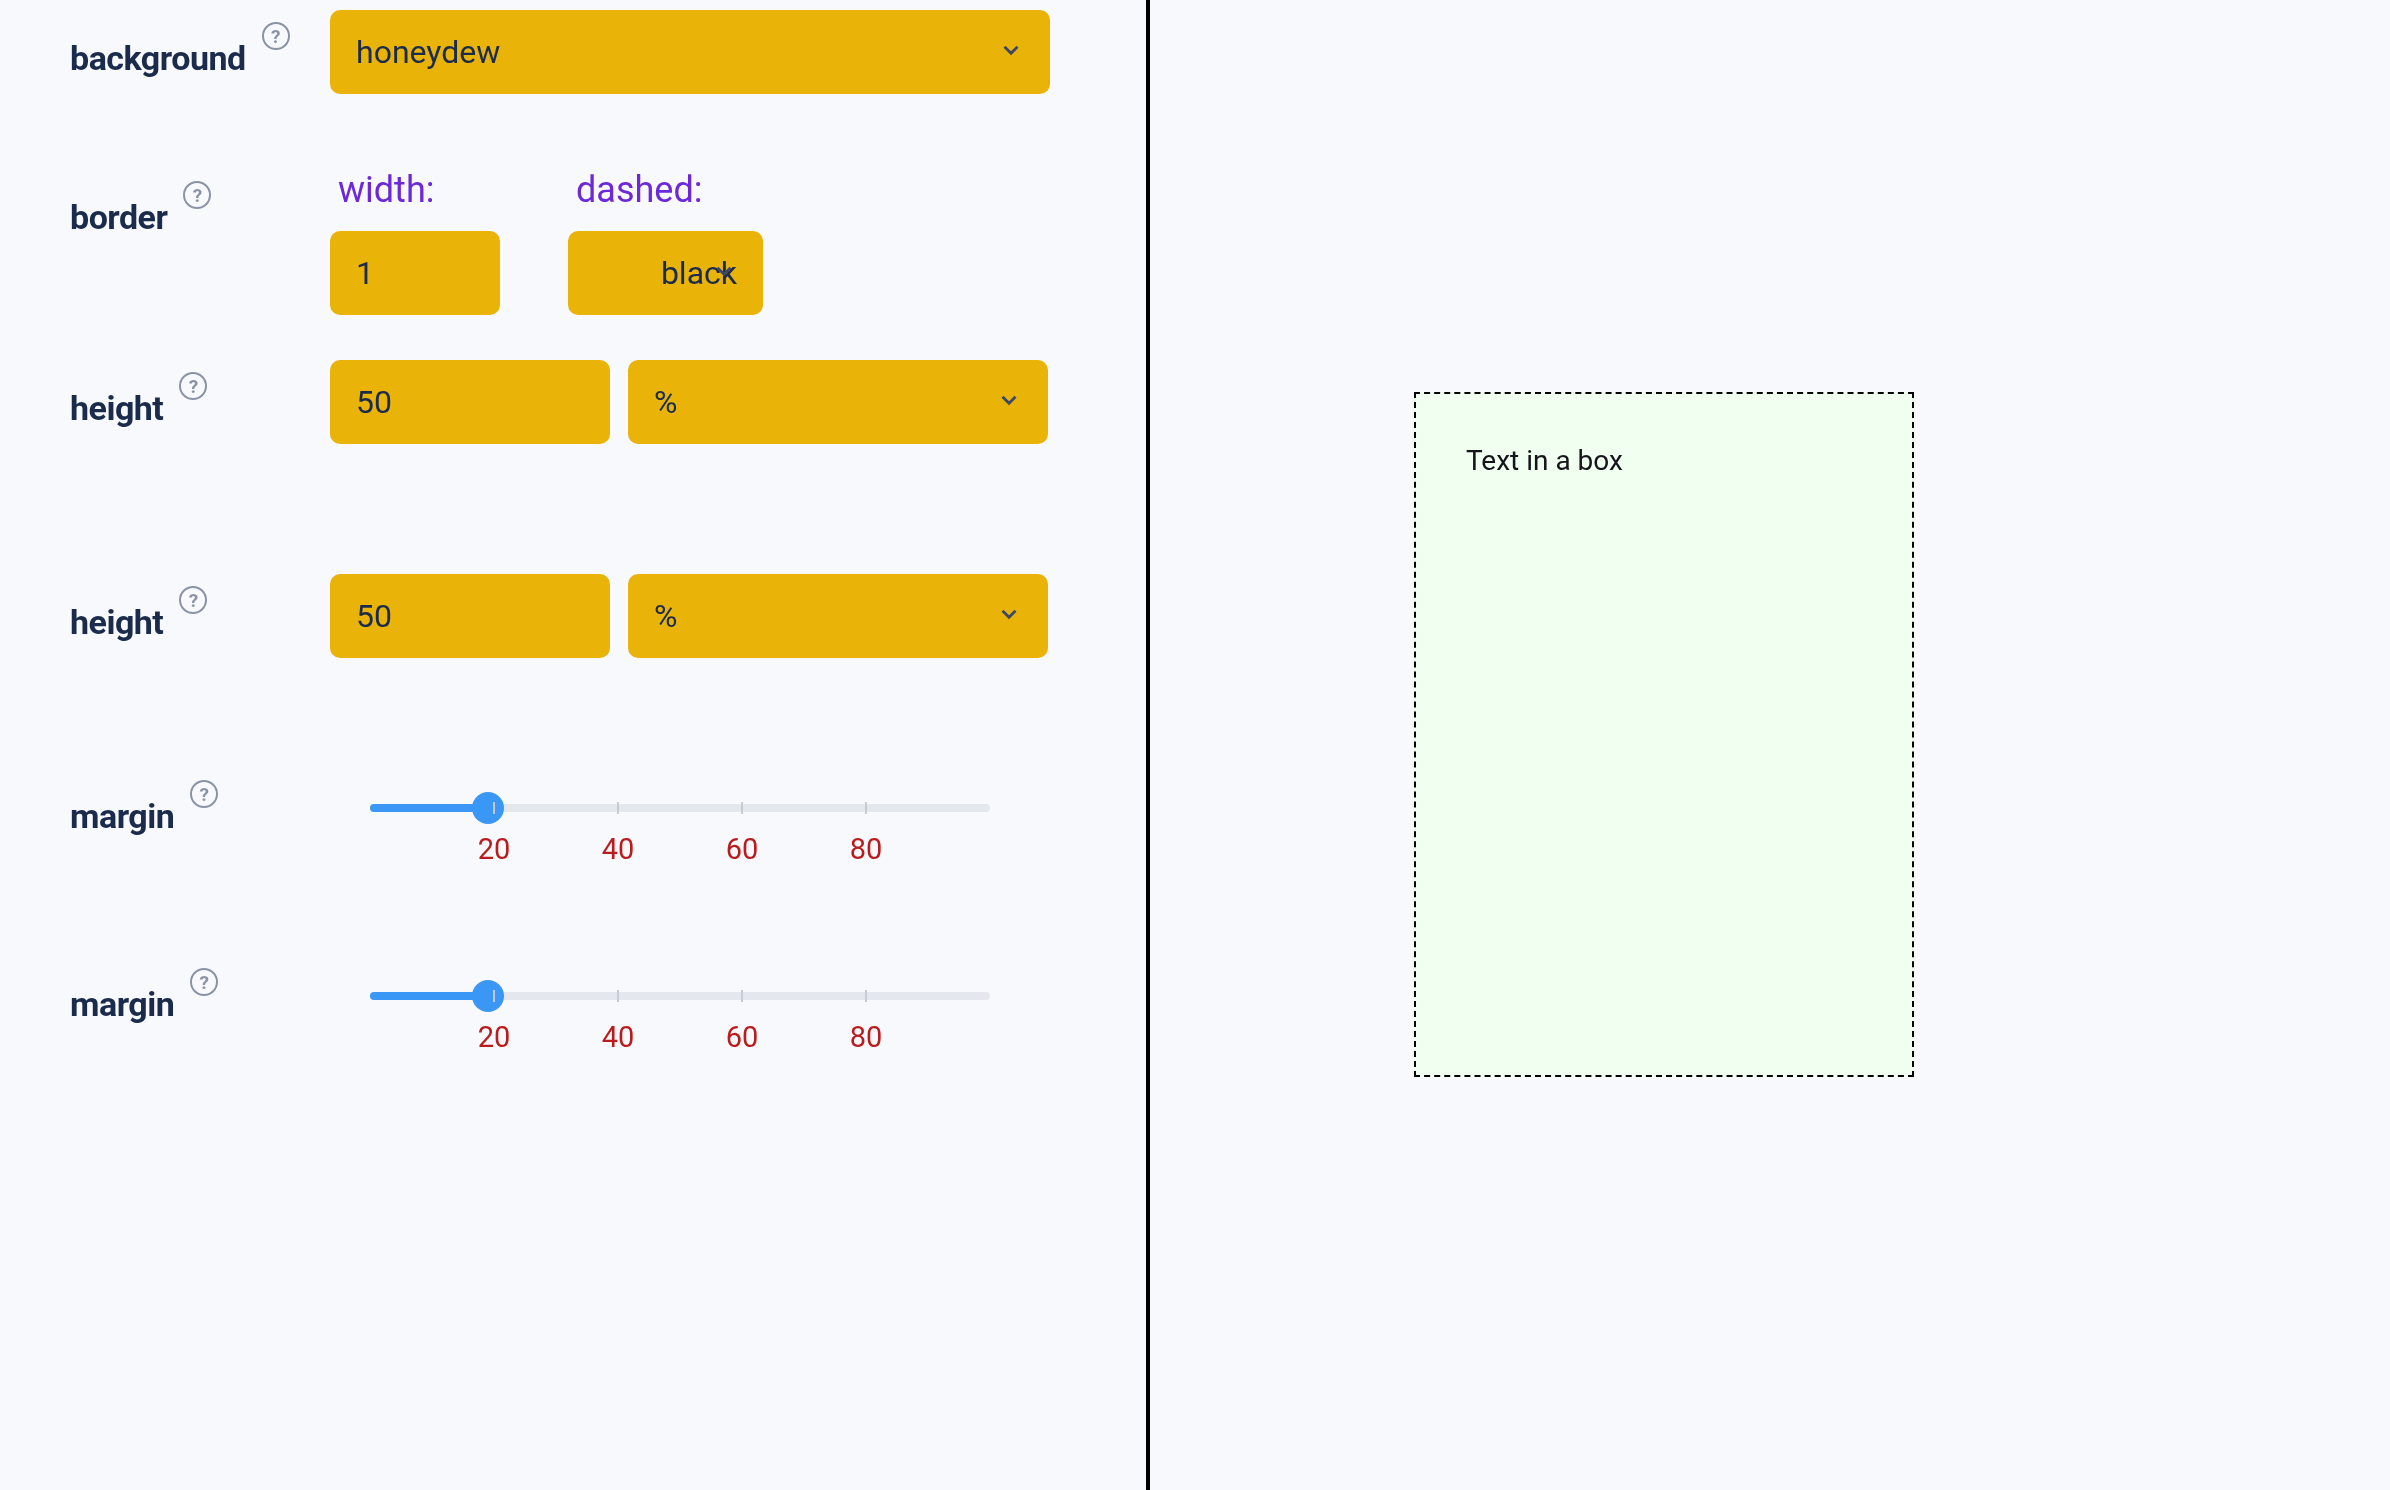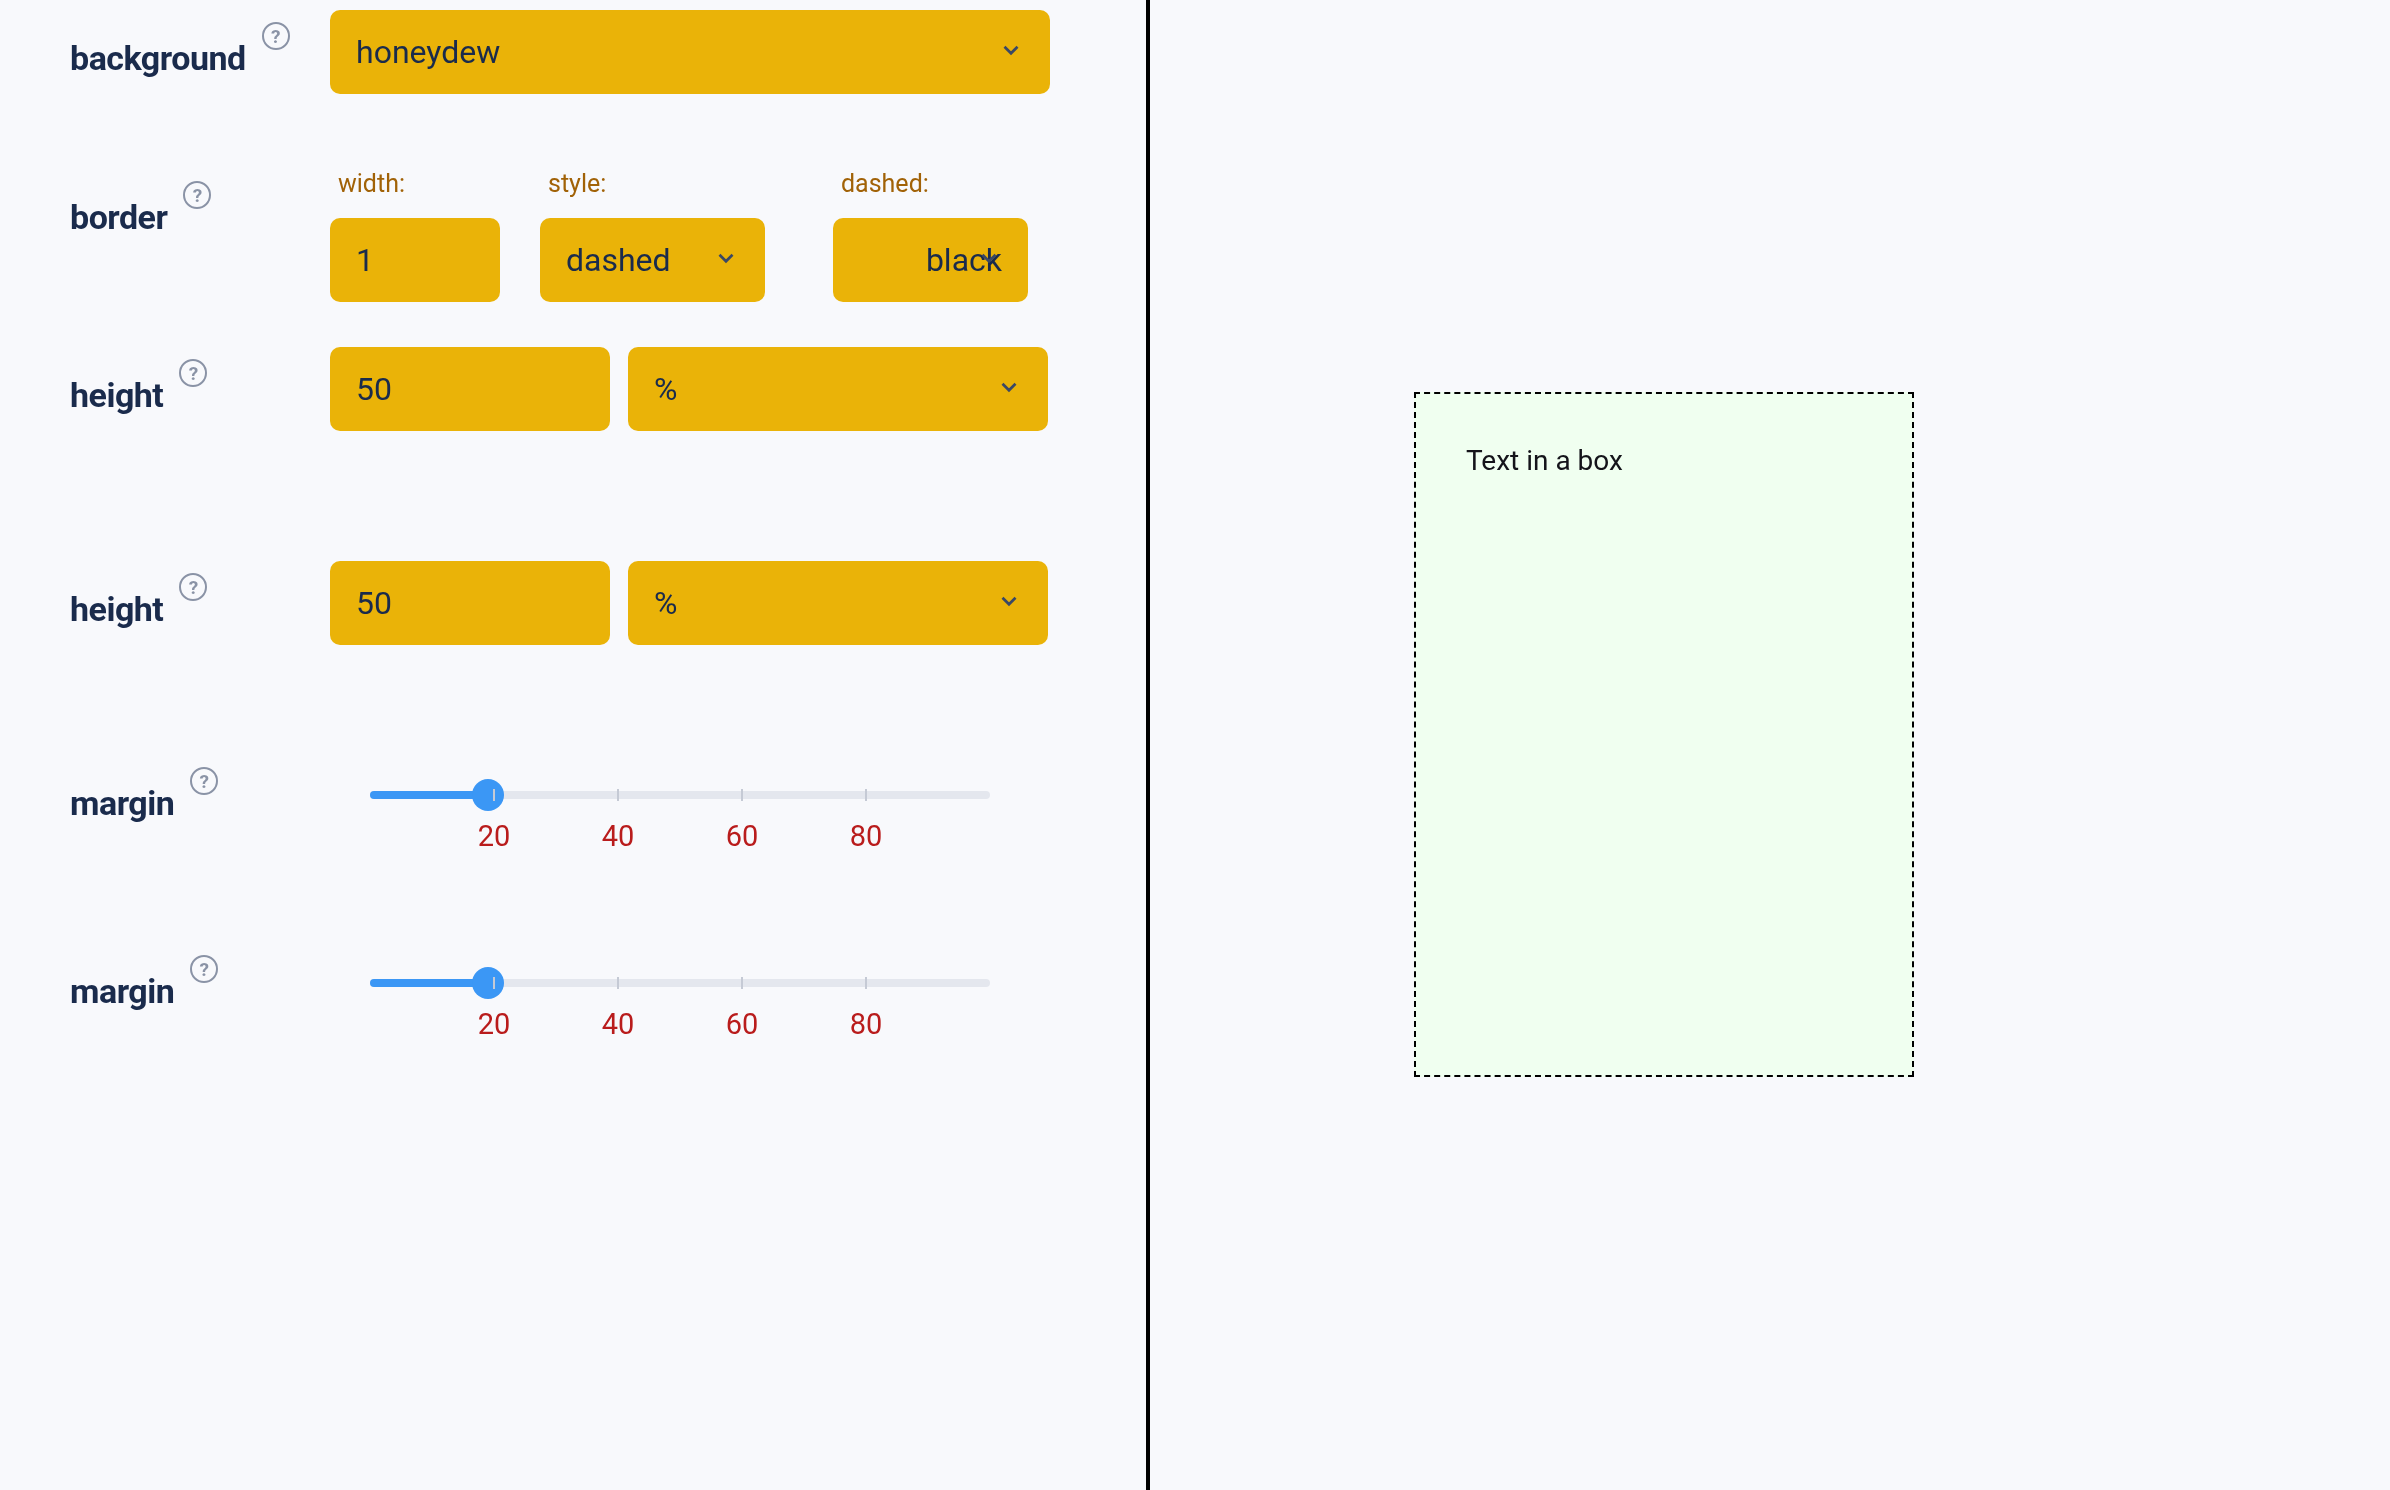--- a/index.html
+++ b/index.html
@@ -64,22 +64,22 @@
       display: flex;
       gap: 18px;
       flex-wrap: wrap;
     }
     .sub-column {
       display: flex;
       flex-direction: column;
       gap: 20px;
     }
     .sub-label {
-      font-size: 25px;
-      color: #a16207;
+      font-size: 36px;
+      color: #6d28d9;
       padding-left: 8px;
     }
     .select-box, .input-box {
       background: #eab308;
       border: none;
       border-radius: 10px;
       height: 84px;
       display: flex;
       align-items: center;
       padding: 0 26px;
@@ -204,31 +204,20 @@
         <span class="label-text">border</span>
         <span class="help-icon">?</span>
       </div>
       <div class="inputs-wrap">
         <div class="sub-column">
           <span class="sub-label">width:</span>
           <div class="input-box w-sm">
             <input type="text" value="1" style="">
           </div>
         </div>
-        <div class="sub-column" style="margin-left:22px;">
-          <span class="sub-label">style:</span>
-          <div class="select-box w-md">
-            <span>dashed</span>
-            <span class="chev">
-              <svg viewBox="0 0 24 24">
-                  <polyline points="6 9 12 15 18 9"></polyline>
-                </svg>
-            </span>
-          </div>
-        </div>
         <div class="sub-column" style="margin-left:50px;">
           <span class="sub-label">dashed:</span>
           <div class="select-box w-color">
             <span>black</span>
             <span class="chev">
               <svg viewBox="0 0 24 24">
                   <polyline points="6 9 12 15 18 9"></polyline>
                 </svg>
             </span>
           </div>

